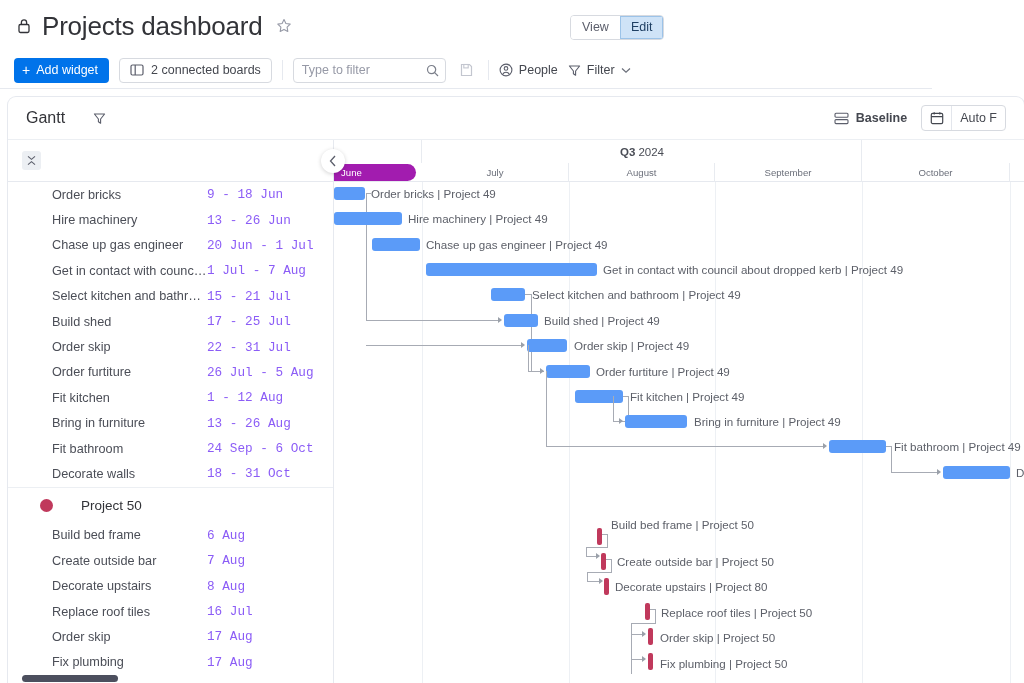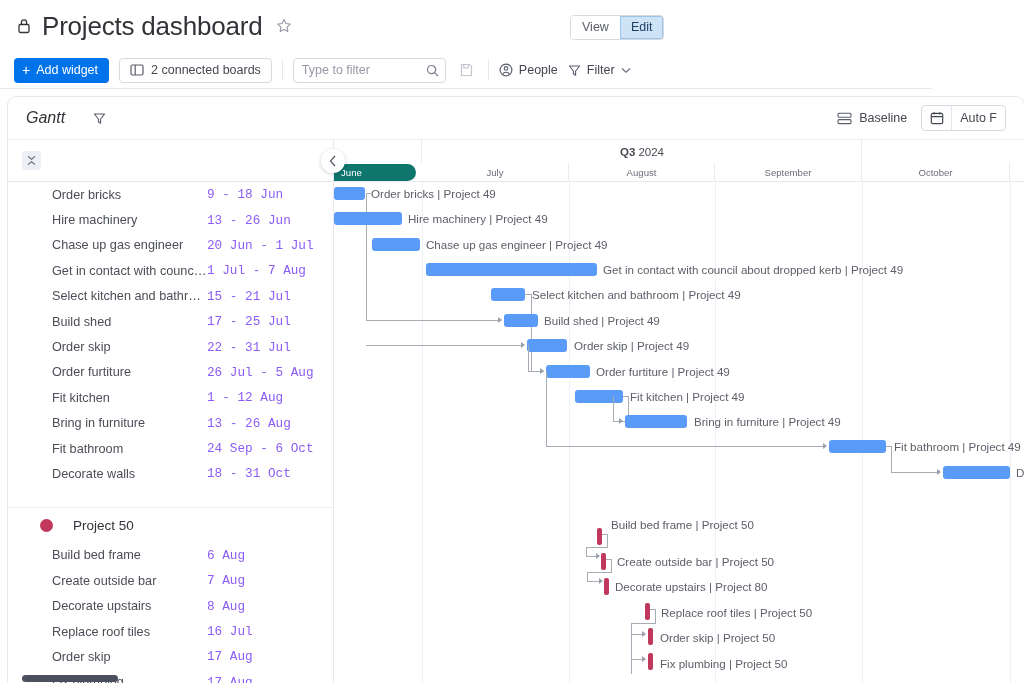--- a/index.html
+++ b/index.html
@@ -85,24 +85,24 @@
     width: 1016px; height: 586px;
     background:#fff; border-radius: 8px 8px 0 0;
     box-shadow: 0 0 0 1px #e6e9ef;
     overflow: hidden;
   }
   .widget-head {
     height: 43px; display:flex; align-items:center;
     padding: 0 18px; justify-content: space-between;
     border-bottom: 1px solid #eceff3;
   }
-  .widget-title-wrap { display:flex; align-items:center; gap: 28px; font-style: italic; }
+  .widget-title-wrap { display:flex; align-items:center; gap: 28px; }
   .widget-title { font-size: 16px; color: #323338; }
   .widget-head-right { display:flex; align-items:center; gap: 0px; }
-  .baseline-btn { display:flex; align-items:center; gap:7px; font-size:12.5px; color:#44474f; cursor:pointer; padding-right: 14px;}
+  .baseline-btn { display:flex; align-items:center; gap:7px; font-size:12.5px; color:#44474f; cursor:pointer; padding-right: 14px; font-weight: bold;}
   .autofit {
     display:flex; align-items:center; border:1px solid #d7dae0; border-radius:4px;
     height:26px; overflow:hidden; background:#fff;
   }
   .autofit .cal { width:30px; display:flex; align-items:center; justify-content:center; border-right:1px solid #e3e6ec; height:100%; cursor:pointer;}
   .autofit .lbl { font-size:12.5px; color:#44474f; padding: 0 8px; white-space:nowrap; cursor:pointer;}
 
   
   .gantt { position:relative; width: 1016px; height: 543px; }
 
@@ -126,44 +126,43 @@
     display:flex; align-items:center; justify-content:center; cursor:pointer; z-index: 6;
   }
   .rows { position:relative; }
   .row {
     height: 25.4px; display:flex; align-items:center; padding-left: 44px;
     font-size: 12.7px; color: #4b4e57;
   }
   .row .rname { width: 155px; overflow:hidden; white-space:nowrap; text-overflow:ellipsis; }
   .row .rdate { color:#8b5cf6;font-family:Liberation Mono, monospace; }
   .group-row {
-    height: 36px; display:flex; align-items:center; gap: 20px; padding-left: 32px;
+    height: 36px; display:flex; align-items:center; gap: 28px; padding-left: 32px;
     font-size: 13.5px; color: #323338;
     border-top: 1px solid #eceff3;
-    margin-top: 20px;
   }
   .group-dot { width: 13px; height: 13px; border-radius:50%; display:block; }
 
   
   .tl { position:absolute; left: 326px; top: 0; width: 690px; height: 543px; }
   .tl-quarter {
     position:absolute; top:0; left:0; right:0; height: 23px;
     display:flex; align-items:center; justify-content:center;
     font-size: 11.5px; color:#494c55;
   }
   .tl-quarter b { font-weight: 700; margin-right: 3px; }
   .qcell { position:absolute; top:0; height:23px; border-right:1px solid #e8ebf0; }
   .tl-months { position:absolute; top:23px; left:0; right:0; height: 19px; border-bottom: 1px solid #e6e9ef;}
   .mcell {
     position:absolute; top:0; height: 19px; border-right:1px solid #e8ebf0;
     display:flex; align-items:center; justify-content:center;
     font-size: 9.6px; color:#6b6f7a;
   }
   .mcell.current {
-    background:#0f766e; color:#fff; border-radius: 0 10px 10px 0; border-right: none;
+    background:#a21caf; color:#fff; border-radius: 0 10px 10px 0; border-right: none;
     justify-content:flex-start; padding-left: 7px; height: 17px; top: 1px;
   }
   .gridlines { position:absolute; top:42px; left:0; width:690px; height:501px; }
   .vline { position:absolute; top:0; bottom:0; width:1px; background:#edf0f4; }
   .bars { position:absolute; top:42px; left:0; width:690px; height:501px; overflow:hidden; }
   .bar {
     position:absolute; height: 13px; border-radius: 3px;
   }
   .bar.p49 { background:#5b9bf8; }
   .bar.p50 { background:#c0395c; border-radius:2px; }

